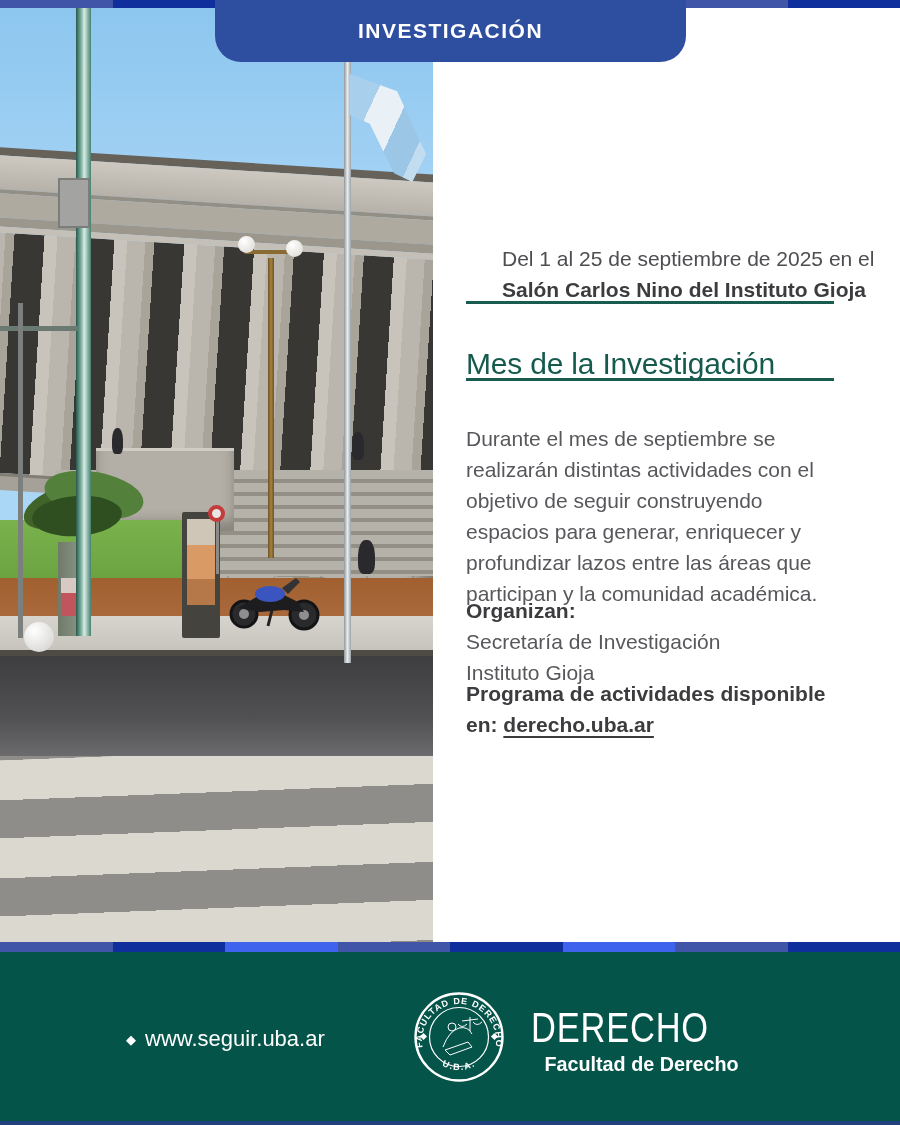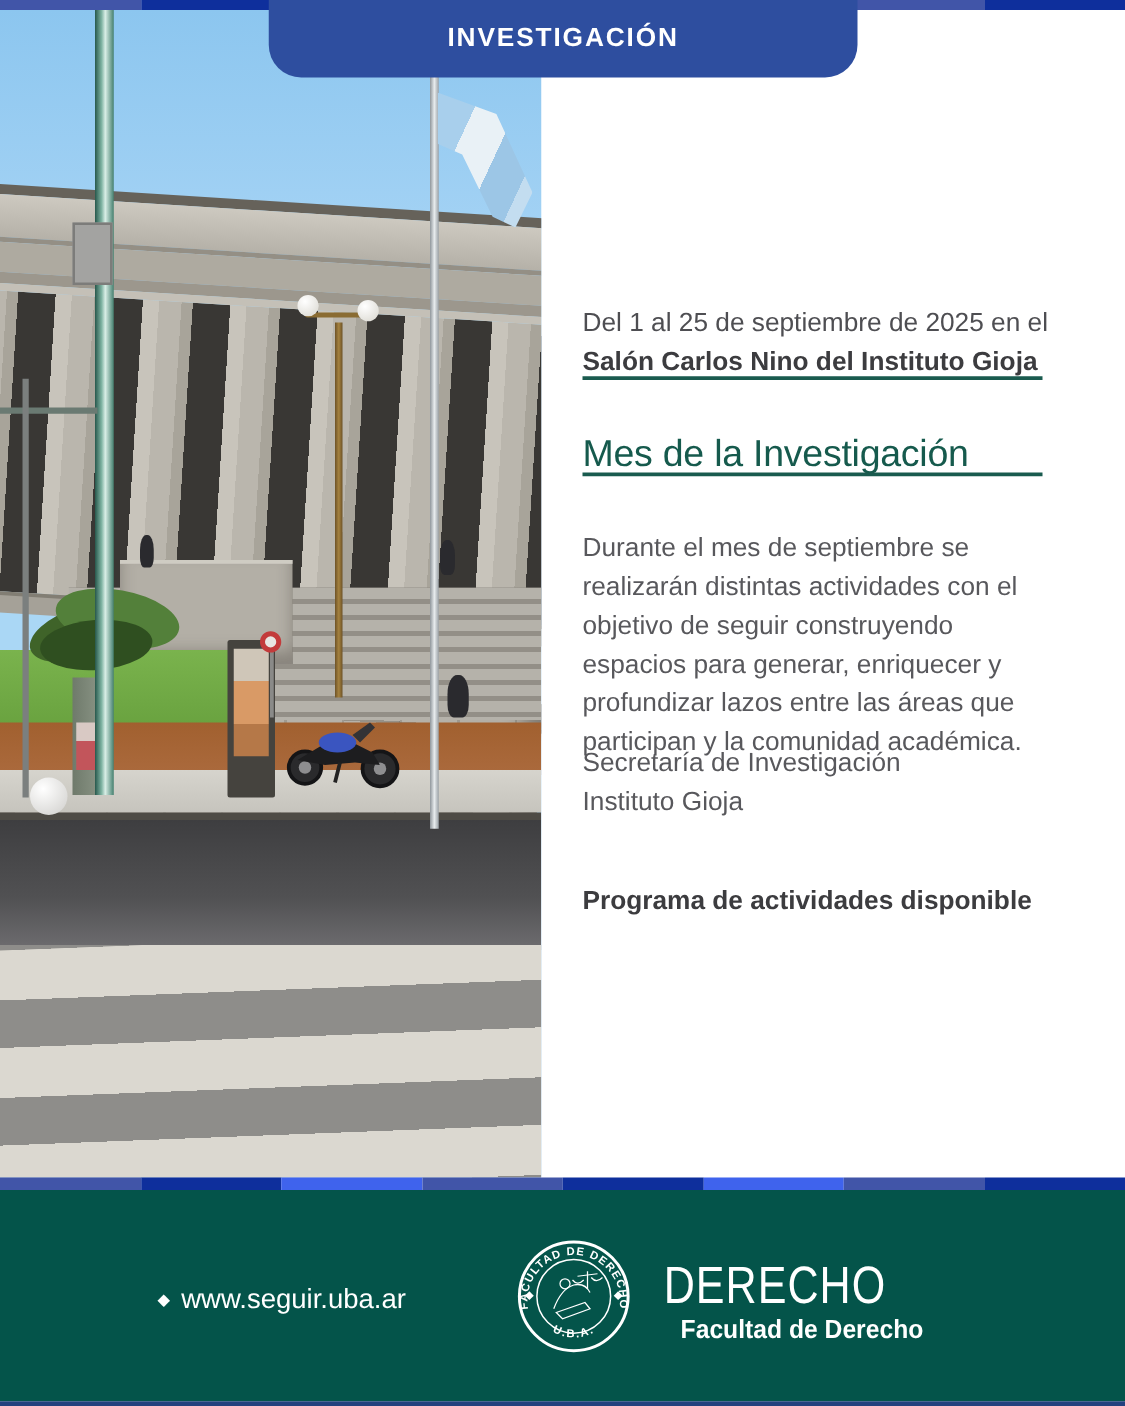--- a/index.html
+++ b/index.html
@@ -81,28 +81,28 @@
      background:linear-gradient(115deg,#a8cfec 0 28%,#e9f1f6 28% 55%,#9cc6e6 55% 80%,#c3ddf0 80%);}
   .person{background:#2a2a2e;border-radius:45% 45% 30% 30%;}
   .p1{left:112px;top:420px;width:11px;height:26px;}
   .p2{left:352px;top:424px;width:12px;height:28px;}
   .p3{left:358px;top:532px;width:17px;height:34px;}
   .moto{left:224px;top:552px;width:100px;height:72px;}
 
   
   .content{position:absolute;left:466px;top:0;width:380px;z-index:2;font-size:21px;line-height:31px;}
   .content .abs{position:absolute;left:0;width:380px;}
-  .intro{top:222px;color:#4e4e52;}
+  .intro{top:222px;color:#4e4e52;margin-left:36px;}
   .bold-dark{font-weight:700;color:#3c3c3f;}
   .rule{position:absolute;left:0;width:368px;height:3px;background:#1a5b4f;}
   .rule1{top:301px;} .rule2{top:378px;}
   .title{top:326px;font-size:30px;line-height:36px;font-weight:400;color:#165a4d;letter-spacing:-.2px;}
   .desc{top:402px;color:#58585c;}
   .org{top:595px;color:#58585c;}
-  .prog{top:705px;font-weight:700;color:#3c3c3f;}
+  .prog{top:678px;font-weight:700;color:#3c3c3f;}
   .contact{top:792px;font-weight:700;color:#3c3c3f;}
   .ulink{text-decoration:underline;text-underline-offset:4px;color:#3c3c3f;font-weight:700;}
 
   
   .footer{position:absolute;left:0;top:952px;width:900px;height:169px;background:#04544a;z-index:3;}
   .bottom-line{position:absolute;left:0;top:1121px;width:900px;height:4px;background:#23407e;z-index:4;}
   .website{position:absolute;left:126px;top:1026px;color:#fff;font-size:22px;z-index:5;display:flex;align-items:center;}
   .website .diamond{font-size:13px;margin-right:9px;}
   .seal{position:absolute;left:413px;top:991px;z-index:5;}
   .brand{position:absolute;left:525px;top:1004px;display:flex;align-items:baseline;color:#fff;z-index:5;}
@@ -203,26 +203,28 @@
   <div class="content">
     <p class="abs intro"><span>Del 1 al 25 de septiembre de 2025 en el </span><span class="bold-dark">Salón Carlos Nino del Instituto Gioja</span></p>
 
     <div class="rule rule1"></div>
     <h1 class="abs title">Mes de la Investigación</h1>
     <div class="rule rule2"></div>
 
     <p class="abs desc">Durante el mes de septiembre se realizarán distintas actividades con el objetivo de seguir construyendo espacios para generar, enriquecer y profundizar lazos entre las áreas que participan y la comunidad académica.</p>
 
     <div class="abs org">
+      <div class="bold-dark">Organizan:</div>
       <div>Secretaría de Investigación</div>
       <div>Instituto Gioja</div>
     </div>
 
     <div class="abs prog">
       <div>Programa de actividades disponible</div>
+      <div><span>en: </span><a class="ulink">derecho.uba.ar</a></div>
     </div>
 
     <div class="abs contact">
     </div>
   </div>
 
   <div class="stripe stripe-bottom">
     <span class="seg-a"></span>
     <span class="seg-b"></span>
     <span class="seg-c"></span>

